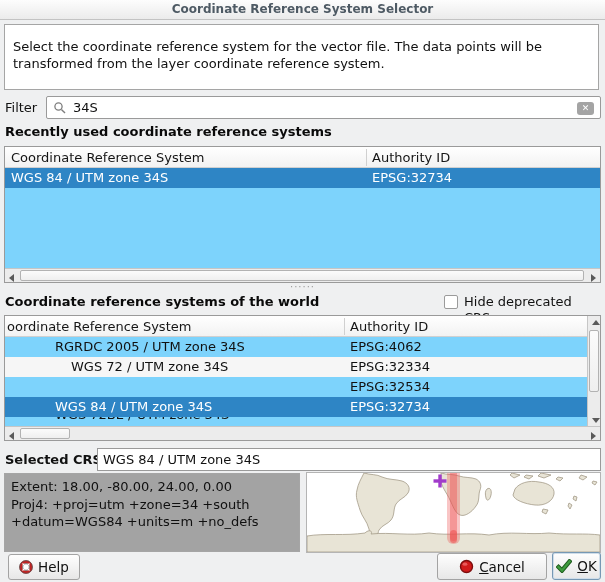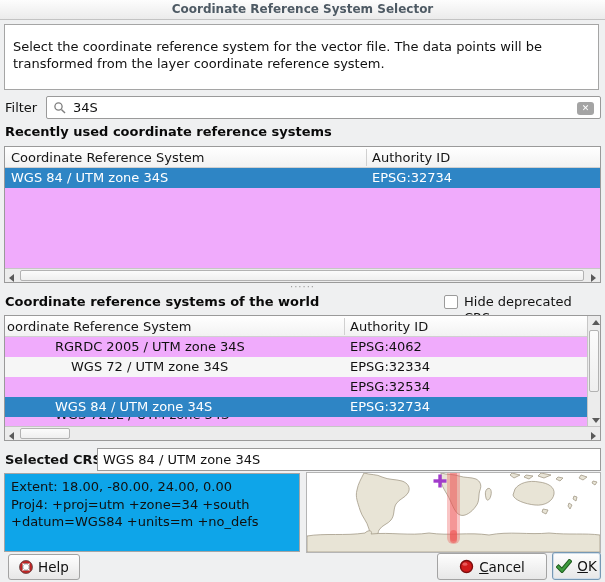--- a/index.html
+++ b/index.html
@@ -28,21 +28,21 @@
     border:1px solid #9a9a9a;border-radius:2px;}
   .filter-input-wrap input{position:absolute;left:26px;top:1px;width:490px;height:19px;border:none;
     outline:none;font:13px "DejaVu Sans","Liberation Sans",sans-serif;color:#111;background:transparent;}
   .search-icon{position:absolute;left:6px;top:4px;width:14px;height:14px;}
   .clear-btn{position:absolute;right:6px;top:5px;width:17px;height:13px;background:#a4a4a4;
     border-radius:3px;color:#fff;font-size:9px;line-height:13px;text-align:center;font-weight:bold;cursor:pointer;}
 
   .section-label{position:absolute;font-weight:bold;font-size:13px;color:#0a0a0a;}
 
   
-  .tbl{position:absolute;background:#f0abfc;border:1px solid #9a9a9a;overflow:hidden;}
+  .tbl{position:absolute;background:#7dd3fc;border:1px solid #9a9a9a;overflow:hidden;}
   .thead{position:absolute;left:0;top:0;height:21px;background:linear-gradient(#ffffff,#f2f2f2);
     border-bottom:1px solid #d0d0d0;}
   .thead .hcell{position:absolute;top:0;height:21px;line-height:21px;font-size:13px;color:#151515;white-space:nowrap;}
   .hdivider{position:absolute;top:2px;height:17px;width:1px;background:#d0d0d0;}
   .trow{position:absolute;left:0;height:20px;line-height:20px;font-size:13px;white-space:nowrap;}
   .trow .cell{position:absolute;top:0;height:20px;overflow:hidden;}
   .trow.sel{background:var(--selection);color:#fff;}
   .trow.alt{background:#f6f6f6;}
 
   
@@ -65,21 +65,21 @@
   .checkbox-label{position:absolute;left:464px;top:294px;font-size:13px;line-height:16px;}
 
   
   .selcrs-label{position:absolute;left:5px;top:449px;height:22px;line-height:22px;font-weight:bold;font-size:13px;}
   .selcrs-field{position:absolute;left:97px;top:448px;width:504px;height:23px;background:#fff;
     border:1px solid #9a9a9a;}
   .selcrs-field input{position:absolute;left:5px;top:1px;width:492px;height:19px;border:none;outline:none;
     font:13px "DejaVu Sans","Liberation Sans",sans-serif;background:transparent;color:#111;}
 
   
-  .info-box{position:absolute;left:4px;top:473px;width:296px;height:79px;background:#0ea5e9;
+  .info-box{position:absolute;left:4px;top:473px;width:296px;height:79px;background:#a3a3a3;
     border:1px solid #a5a5a5;padding:4px 6px;font-size:13px;line-height:17.5px;color:#101010;}
   .map-box{position:absolute;left:306px;top:472px;width:295px;height:81px;background:#fff;border:1px solid #b4b4b4;}
   .map-box svg{display:block;}
 
   
   .btn{position:absolute;display:flex;align-items:center;justify-content:center;gap:5px;
     background:linear-gradient(#fefefe,#e7e7e7);border:1px solid #a3a3a3;border-radius:3px;
     font-size:13.5px;color:#111;cursor:pointer;}
   .btn-help{left:8px;top:554px;width:72px;height:26px;}
   .btn-cancel{left:437px;top:553px;width:110px;height:27px;}

